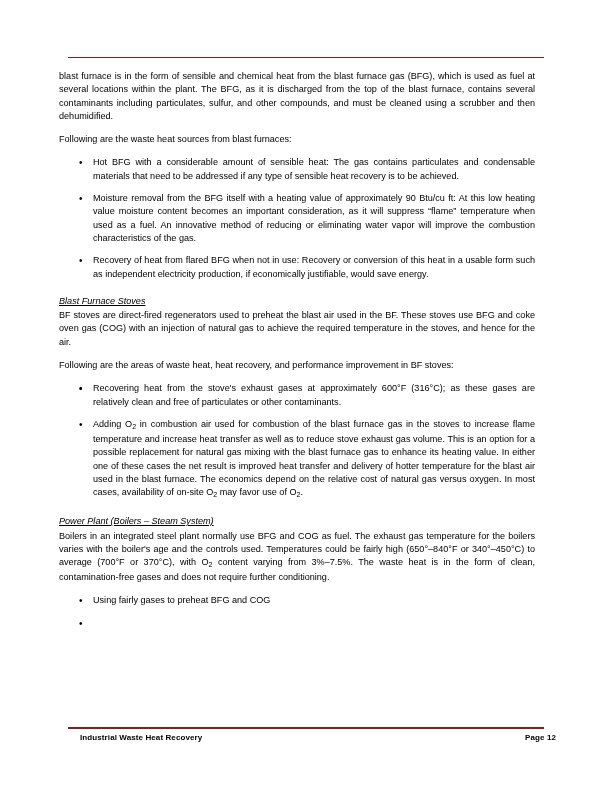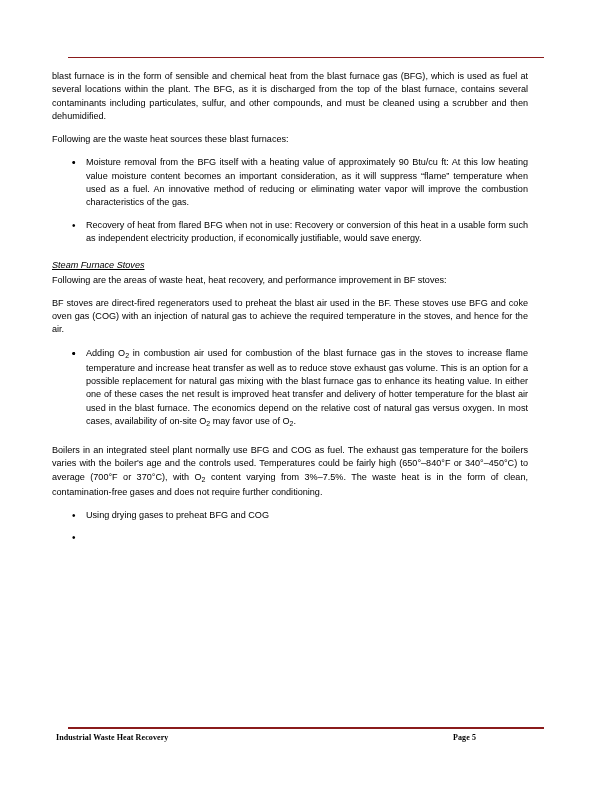--- a/index.html
+++ b/index.html
@@ -25,21 +25,21 @@
   .top-rule {
     position: absolute;
     left: 68px;
     top: 57px;
     width: 476px;
     height: 1px;
     background: #8a1b1b;
   }
   .content {
     position: absolute;
-    left: 52px;
+    left: 59px;
     top: 70px;
     width: 476px;
   }
   p.body {
     font-size: 9.1px;
     line-height: 13.3px;
     text-align: justify;
     margin: 0 0 10px 0;
   }
   .heading {
@@ -82,99 +82,101 @@
   .footer-rule {
     position: absolute;
     left: 68px;
     top: 727px;
     width: 476px;
     height: 2px;
     background: #8a1b1b;
   }
   .footer {
     position: absolute;
-    left: 56px;
+    left: 80px;
     top: 733px;
-    width: 420px;
+    width: 476px;
     display: flex;
     justify-content: space-between;
     align-items: baseline;
     font-size: 8px;
     font-weight: bold;
-    font-family: Liberation Serif, serif;
   }
   .footer .left { letter-spacing: 0.1px; }
   .footer .right { letter-spacing: 0.1px; }
 </style>
 </head>
 <body>
 
 <div class="page">
 
   <div class="top-rule"></div>
 
   <div class="content">
 
     <p class="body">blast furnace is in the form of sensible and chemical heat from the blast furnace gas (BFG), which is used as fuel at several locations within the plant. The BFG, as it is discharged from the top of the blast furnace, contains several contaminants including particulates, sulfur, and other compounds, and must be cleaned using a scrubber and then dehumidified.</p>
 
-    <p class="body">Following are the waste heat sources these blast furnaces:</p>
+    <p class="body">Following are the waste heat sources from blast furnaces:</p>
 
     <ul class="bullets">
       <li>
         <span class="dot">•</span>
+        <span>Hot BFG with a considerable amount of sensible heat: The gas contains particulates and condensable materials that need to be addressed if any type of sensible heat recovery is to be achieved.</span>
       </li>
       <li>
         <span class="dot">•</span>
         <span>Moisture removal from the BFG itself with a heating value of approximately 90 Btu/cu ft: At this low heating value moisture content becomes an important consideration, as it will suppress “flame” temperature when used as a fuel. An innovative method of reducing or eliminating water vapor will improve the combustion characteristics of the gas.</span>
       </li>
       <li>
         <span class="dot">•</span>
         <span>Recovery of heat from flared BFG when not in use: Recovery or conversion of this heat in a usable form such as independent electricity production, if economically justifiable, would save energy.</span>
       </li>
     </ul>
 
     <div class="section-gap"></div>
 
-    <div class="heading">Steam Furnace Stoves</div>
+    <div class="heading">Blast Furnace Stoves</div>
+
+    <p class="body">BF stoves are direct-fired regenerators used to preheat the blast air used in the BF. These stoves use BFG and coke oven gas (COG) with an injection of natural gas to achieve the required temperature in the stoves, and hence for the air.</p>
 
     <p class="body">Following are the areas of waste heat, heat recovery, and performance improvement in BF stoves:</p>
-
-    <p class="body">BF stoves are direct-fired regenerators used to preheat the blast air used in the BF. These stoves use BFG and coke oven gas (COG) with an injection of natural gas to achieve the required temperature in the stoves, and hence for the air.</p>
 
     <ul class="bullets">
       <li>
         <span class="dot">•</span>
       </li>
       <li>
         <span class="dot">•</span>
+        <span>Recovering heat from the stove's exhaust gases at approximately 600°F (316°C); as these gases are relatively clean and free of particulates or other contaminants.</span>
       </li>
       <li>
         <span class="dot">•</span>
         <span>Adding O</span><span class="sub">2</span><span> in combustion air used for combustion of the blast furnace gas in the stoves to increase flame temperature and increase heat transfer as well as to reduce stove exhaust gas volume. This is an option for a possible replacement for natural gas mixing with the blast furnace gas to enhance its heating value. In either one of these cases the net result is improved heat transfer and delivery of hotter temperature for the blast air used in the blast furnace. The economics depend on the relative cost of natural gas versus oxygen. In most cases, availability of on-site O</span><span class="sub">2</span><span> may favor use of O</span><span class="sub">2</span><span>.</span>
       </li>
     </ul>
 
     <div class="section-gap"></div>
 
+    <div class="heading">Power Plant (Boilers – Steam System)</div>
 
     <p class="body"><span>Boilers in an integrated steel plant normally use BFG and COG as fuel. The exhaust gas temperature for the boilers varies with the boiler's age and the controls used. Temperatures could be fairly high (650°–840°F or 340°–450°C) to average (700°F or 370°C), with O</span><span class="sub">2</span><span> content varying from 3%–7.5%. The waste heat is in the form of clean, contamination-free gases and does not require further conditioning.</span></p>
 
 
     <ul class="bullets">
       <li>
         <span class="dot">•</span>
-        <span>Using drying gases to preheat BFG and COG</span>
+        <span>Using fairly gases to preheat BFG and COG</span>
       </li>
       <li>
         <span class="dot">•</span>
       </li>
     </ul>
 
   </div>
 
   <div class="footer-rule"></div>
 
   <div class="footer">
     <span class="left">Industrial Waste Heat Recovery</span>
-    <span class="right">Page 5</span>
+    <span class="right">Page 12</span>
   </div>
 
 </div>
 
 </body></html>

